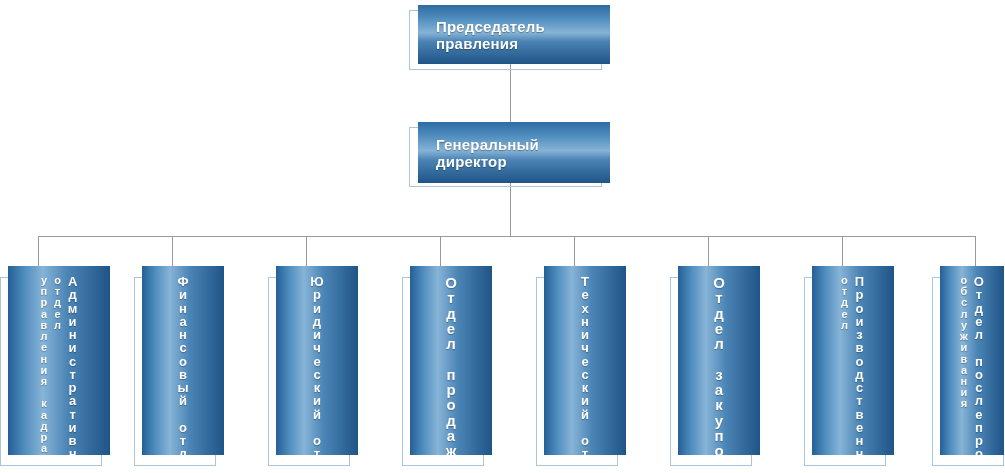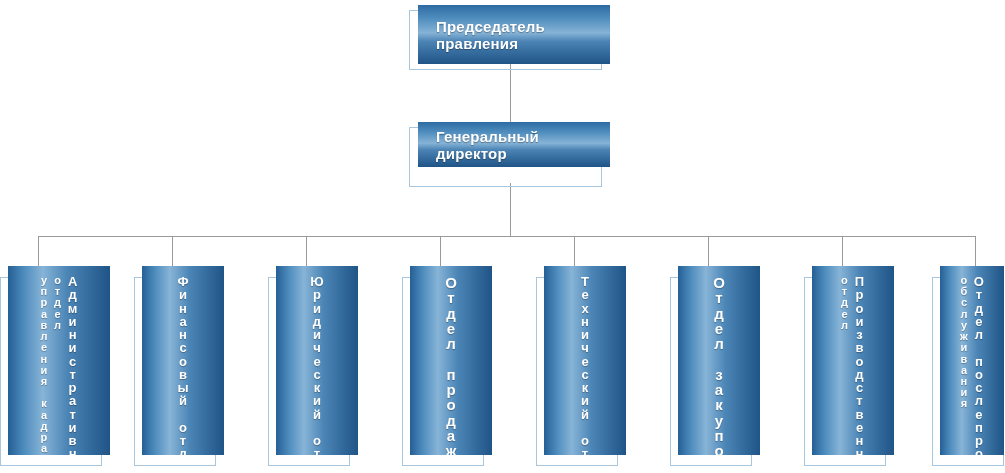--- a/index.html
+++ b/index.html
@@ -116,21 +116,21 @@
   <div class="connector v" style="left:708px; top:236px; height:30px;"></div>
   <div class="connector v" style="left:842px; top:236px; height:30px;"></div>
   <div class="connector v" style="left:975px; top:236px; height:30px;"></div>
 
   <div class="node-frame" style="left:409px; top:10px; width:193px; height:60px;"></div>
   <div class="node h-node" style="left:418px; top:5px; width:192px; height:59px;align-items:center;">
     <span>Председатель правления</span>
   </div>
 
   <div class="node-frame" style="left:409px; top:127px; width:193px; height:60px;"></div>
-  <div class="node h-node" style="left:418px; top:122px; width:192px; height:45px;">
+  <div class="node h-node" style="left:418px; top:122px; width:192px; height:61px;">
     <span>Генеральный директор</span>
   </div>
 
   <div class="node-frame" style="left:0px; top:277px; width:102px; height:189px;"></div>
   <div class="node v-node" style="left:8px; top:266px; width:102px; height:189px;">
     <span class="vcol primary">А
 д
 м
 и
 н

